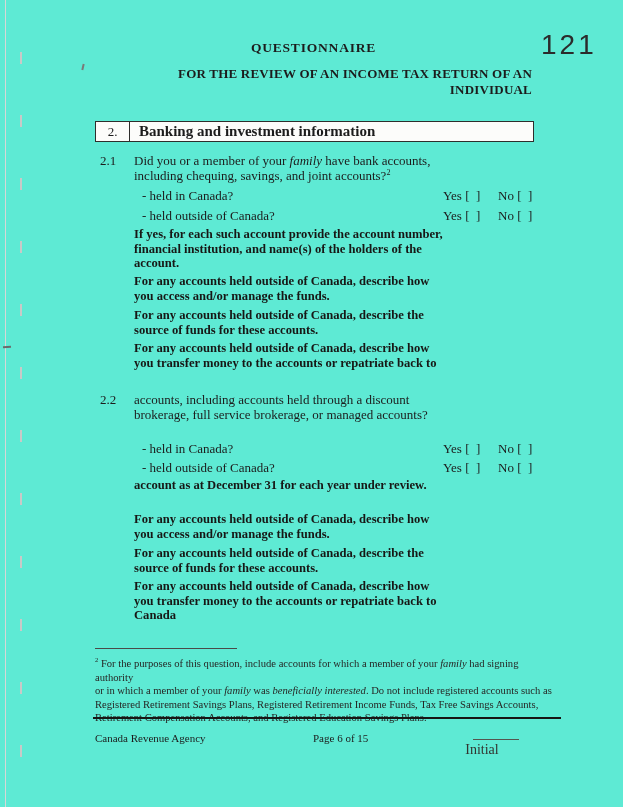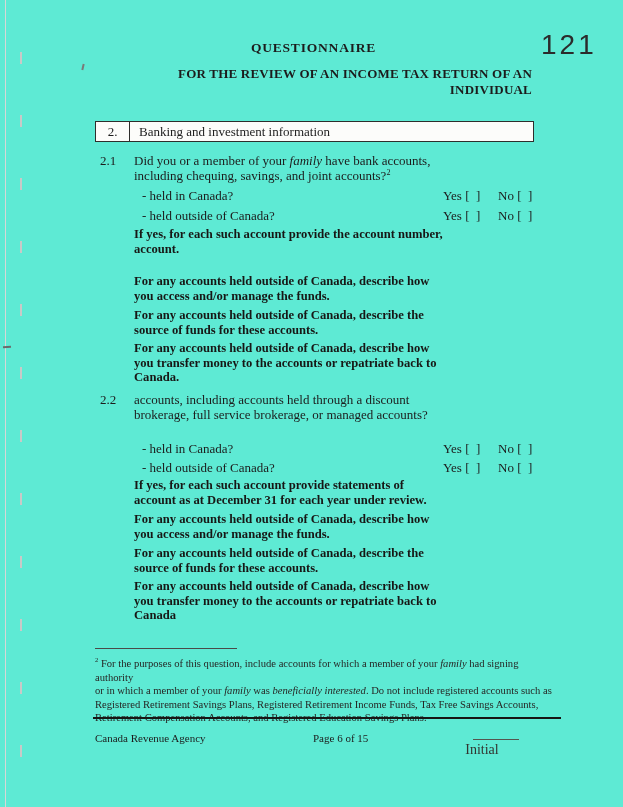--- a/index.html
+++ b/index.html
@@ -38,21 +38,21 @@
   .section-box {
     position:absolute; left:95px; top:121px; width:437px; height:19px;
     border:1.2px solid #2e2e2c; display:flex; align-items:center;
     background:#fcfcfa;
   }
   .section-num {
     width:33px; height:100%; border-right:1.2px solid #2e2e2c;
     display:flex; align-items:center; justify-content:center;
     font-size:13px;
   }
-  .section-title { padding-left:9px; font-weight:normal; font-size:13px;text-align:right; }
+  .section-title { padding-left:9px; font-weight:bold; font-size:15px;text-align:right; }
 
   .qnum  { position:absolute; left:100px; font-size:13px; }
   .qtext { position:absolute; left:134px; font-size:13px; line-height:15px; width:320px; }
   .para  { position:absolute; left:134px; font-size:12.6px; line-height:14.5px; font-weight:bold; width:330px; color:#171715; }
   .subrow { position:absolute; left:0; width:100%; height:16px; font-size:13px; }
   .subrow .sublabel { position:absolute; left:142px; }
   .subrow .opt-yes  { position:absolute; left:443px; }
   .subrow .opt-no   { position:absolute; left:498px; }
   .box { white-space:pre; }
   sup { font-size:0.62em; line-height:0; vertical-align:super; }
@@ -97,55 +97,54 @@
     <span class="opt-no"><span>No</span> <span class="box">[  ]</span></span>
   </div>
   <div class="subrow" style="top:208px">
     <span class="sublabel">- held outside of Canada?</span>
     <span class="opt-yes"><span>Yes</span> <span class="box">[  ]</span></span>
     <span class="opt-no"><span>No</span> <span class="box">[  ]</span></span>
   </div>
 
   <div class="para" style="top:227px">
     <div>If yes, for each such account provide the account number,</div>
+    <div>financial institution, and name(s) of the holders of the</div>
     <div>account.</div>
   </div>
   <div class="para" style="top:274px">
     <div>For any accounts held outside of Canada, describe how</div>
     <div>you access and/or manage the funds.</div>
   </div>
   <div class="para" style="top:308px">
     <div>For any accounts held outside of Canada, describe the</div>
     <div>source of funds for these accounts.</div>
   </div>
   <div class="para" style="top:341px">
     <div>For any accounts held outside of Canada, describe how</div>
     <div>you transfer money to the accounts or repatriate back to</div>
-    <div>Canada.</div>
   </div>
 
   <div class="qnum" style="top:392px">2.2</div>
   <div class="qtext" style="top:392px">
     <div><span>accounts, including accounts held through a discount</span></div>
     <div><span>brokerage, full service brokerage, or managed accounts?</span></div>
   </div>
 
   <div class="subrow" style="top:441px">
     <span class="sublabel">- held in Canada?</span>
     <span class="opt-yes"><span>Yes</span> <span class="box">[  ]</span></span>
     <span class="opt-no"><span>No</span> <span class="box">[  ]</span></span>
   </div>
   <div class="subrow" style="top:460px">
     <span class="sublabel">- held outside of Canada?</span>
     <span class="opt-yes"><span>Yes</span> <span class="box">[  ]</span></span>
     <span class="opt-no"><span>No</span> <span class="box">[  ]</span></span>
   </div>
 
   <div class="para" style="top:478px">
-    <div>If yes, for each such account provide statements of</div>
     <div>account as at December 31 for each year under review.</div>
   </div>
   <div class="para" style="top:512px">
     <div>For any accounts held outside of Canada, describe how</div>
     <div>you access and/or manage the funds.</div>
   </div>
   <div class="para" style="top:546px">
     <div>For any accounts held outside of Canada, describe the</div>
     <div>source of funds for these accounts.</div>
   </div>

